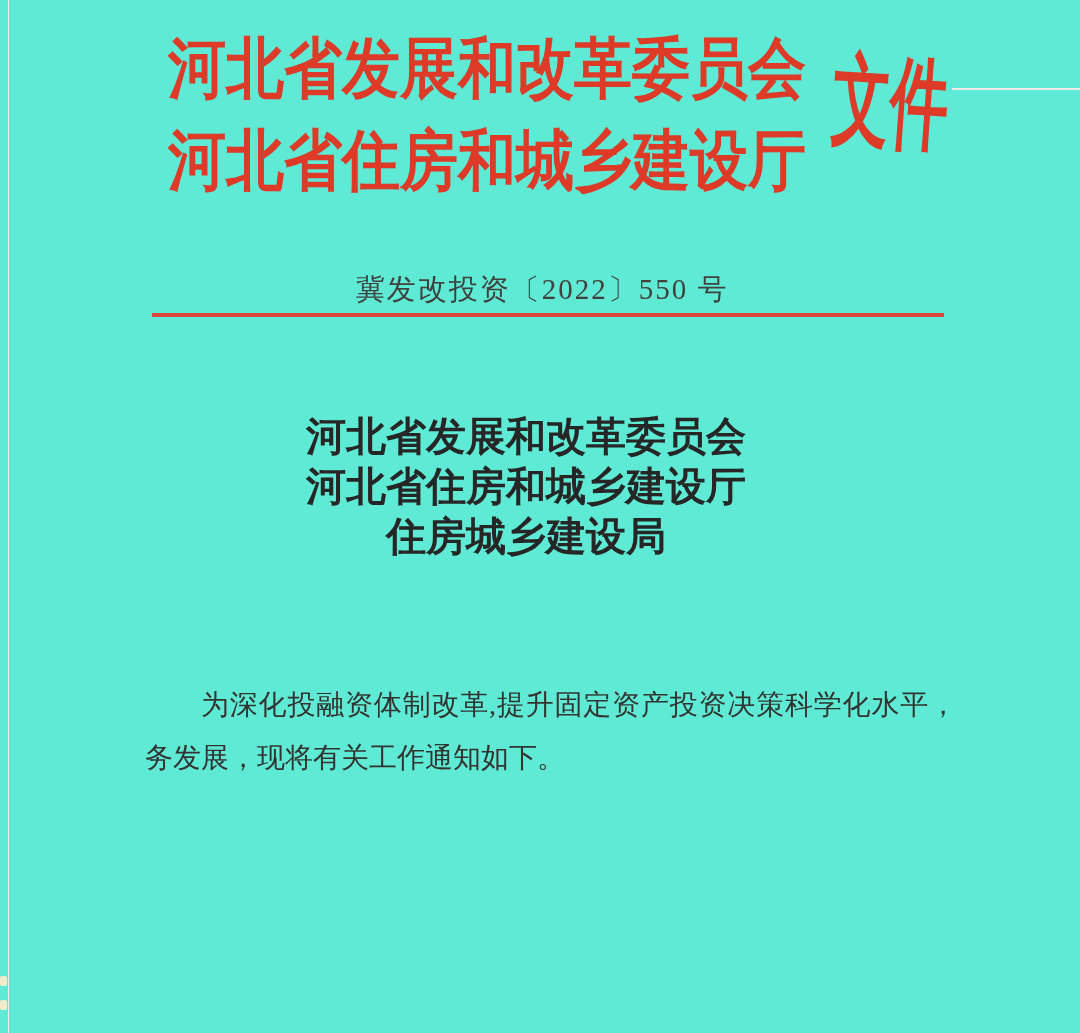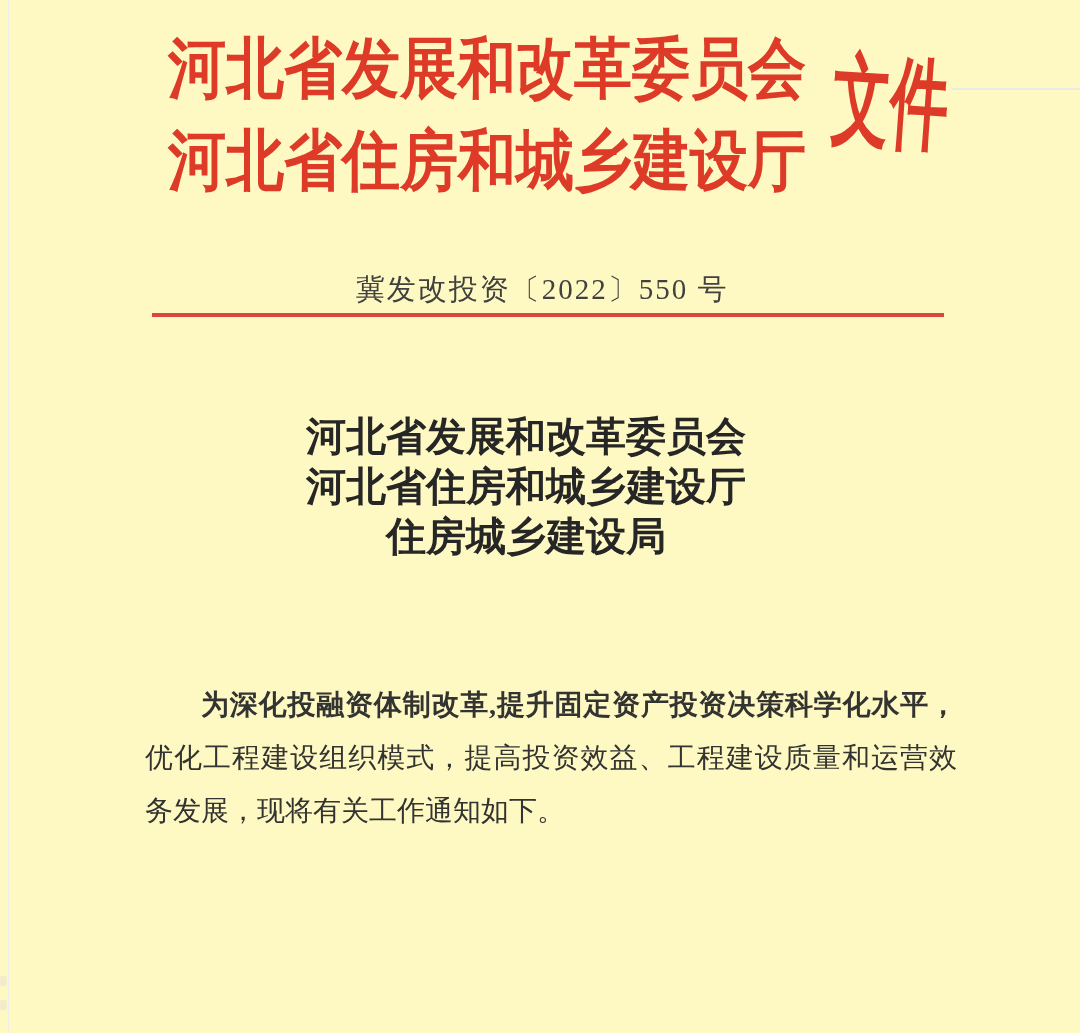--- a/index.html
+++ b/index.html
@@ -7,21 +7,21 @@
   body {
     font-family: "Liberation Serif", "DejaVu Serif", serif;
     background: #ffffff;
     overflow: hidden;
     position: relative;
   }
   .page {
     position: absolute;
     left: 0; top: 0;
     width: 1080px; height: 1033px;
-    background: #fef9c3;
+    background: #5eead4;
   }
   
   .edge-line {
     position: absolute;
     left: 8px; top: 0;
     width: 1px; height: 1033px;
     background: #f0ede8;
   }
   .ghost-line {
     position: absolute;
@@ -110,21 +110,21 @@
     color: #333331;
   }
   .bline {
     width: 812px;
     text-align: justify;
     text-align-last: justify;
     white-space: nowrap;
     overflow: visible;
   }
   .bline--short { text-align-last: left; }
-  .bline--indent { padding-left: 56px; font-weight: bold; }
+  .bline--indent { padding-left: 56px; }
 </style>
 </head>
 <body>
 
 <div class="page">
 
   <div class="edge-line"></div>
   <div class="ghost-line"></div>
   <div class="smudge-1"></div>
   <div class="smudge-2"></div>
@@ -140,17 +140,16 @@
   <div class="red-rule"></div>
 
   <div class="title-block">
     <div class="title-line">河北省发展和改革委员会</div>
     <div class="title-line">河北省住房和城乡建设厅</div>
     <div class="title-line">住房城乡建设局</div>
   </div>
 
   <div class="body-block">
     <div class="bline bline--indent">为深化投融资体制改革,提升固定资产投资决策科学化水平，</div>
-    <div class="bline">优化工程建设组织模式，提高投资效益、工程建设质量和运营效</div>
     <div class="bline bline--short">务发展，现将有关工作通知如下。</div>
   </div>
 
 </div>
 
 </body></html>

